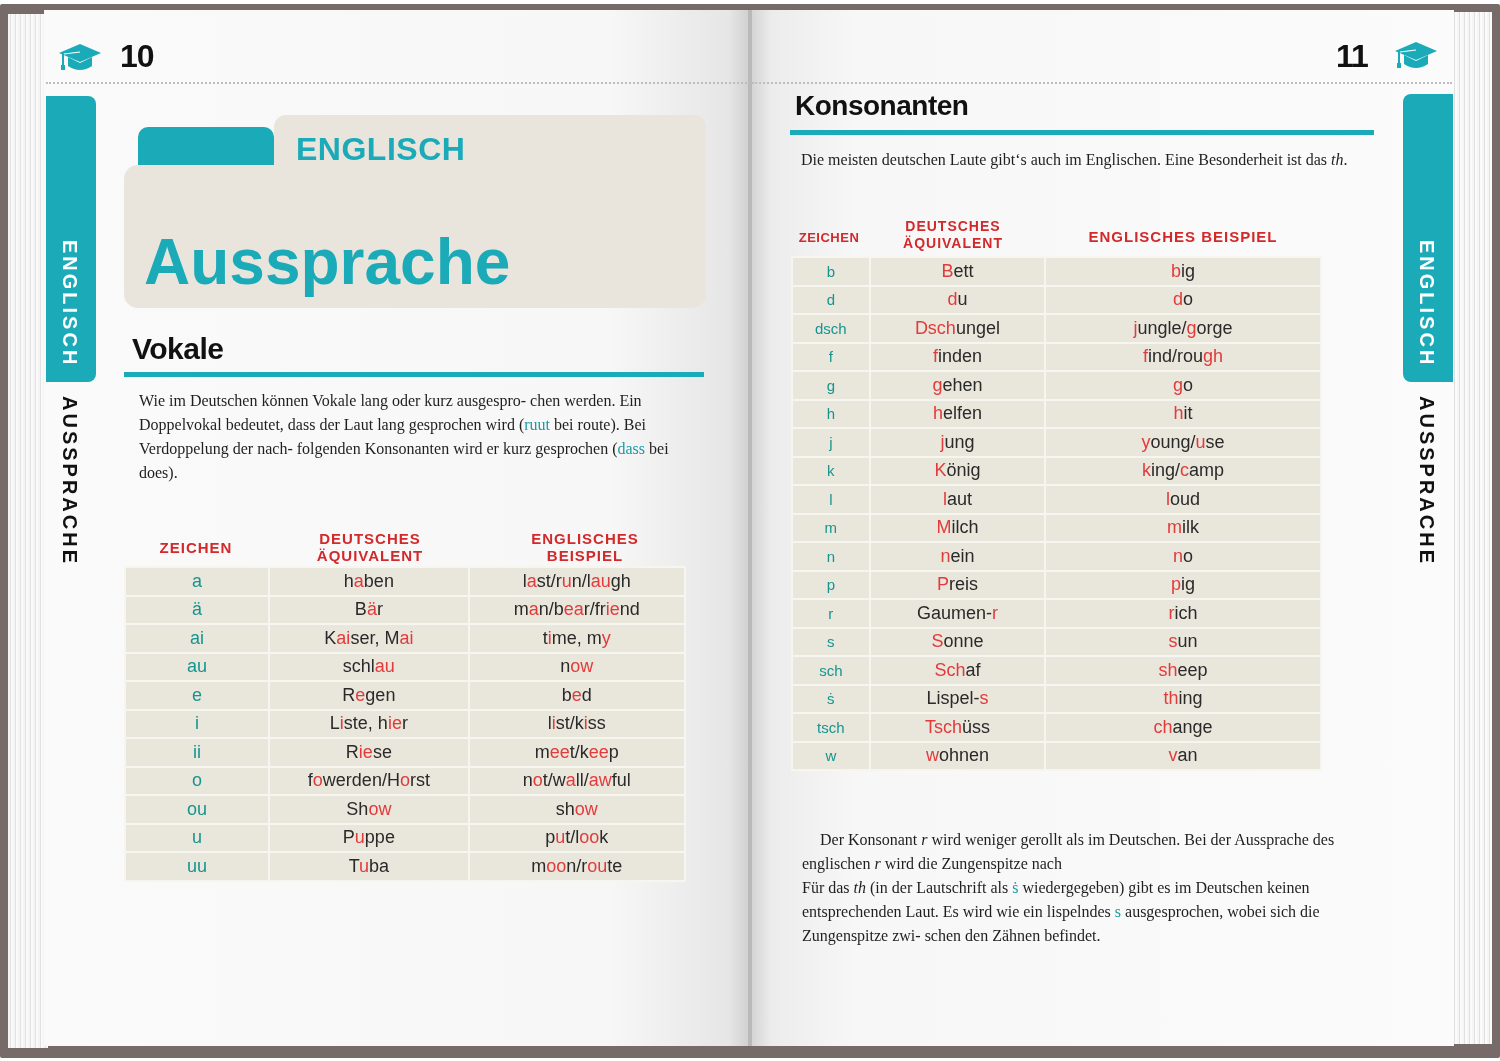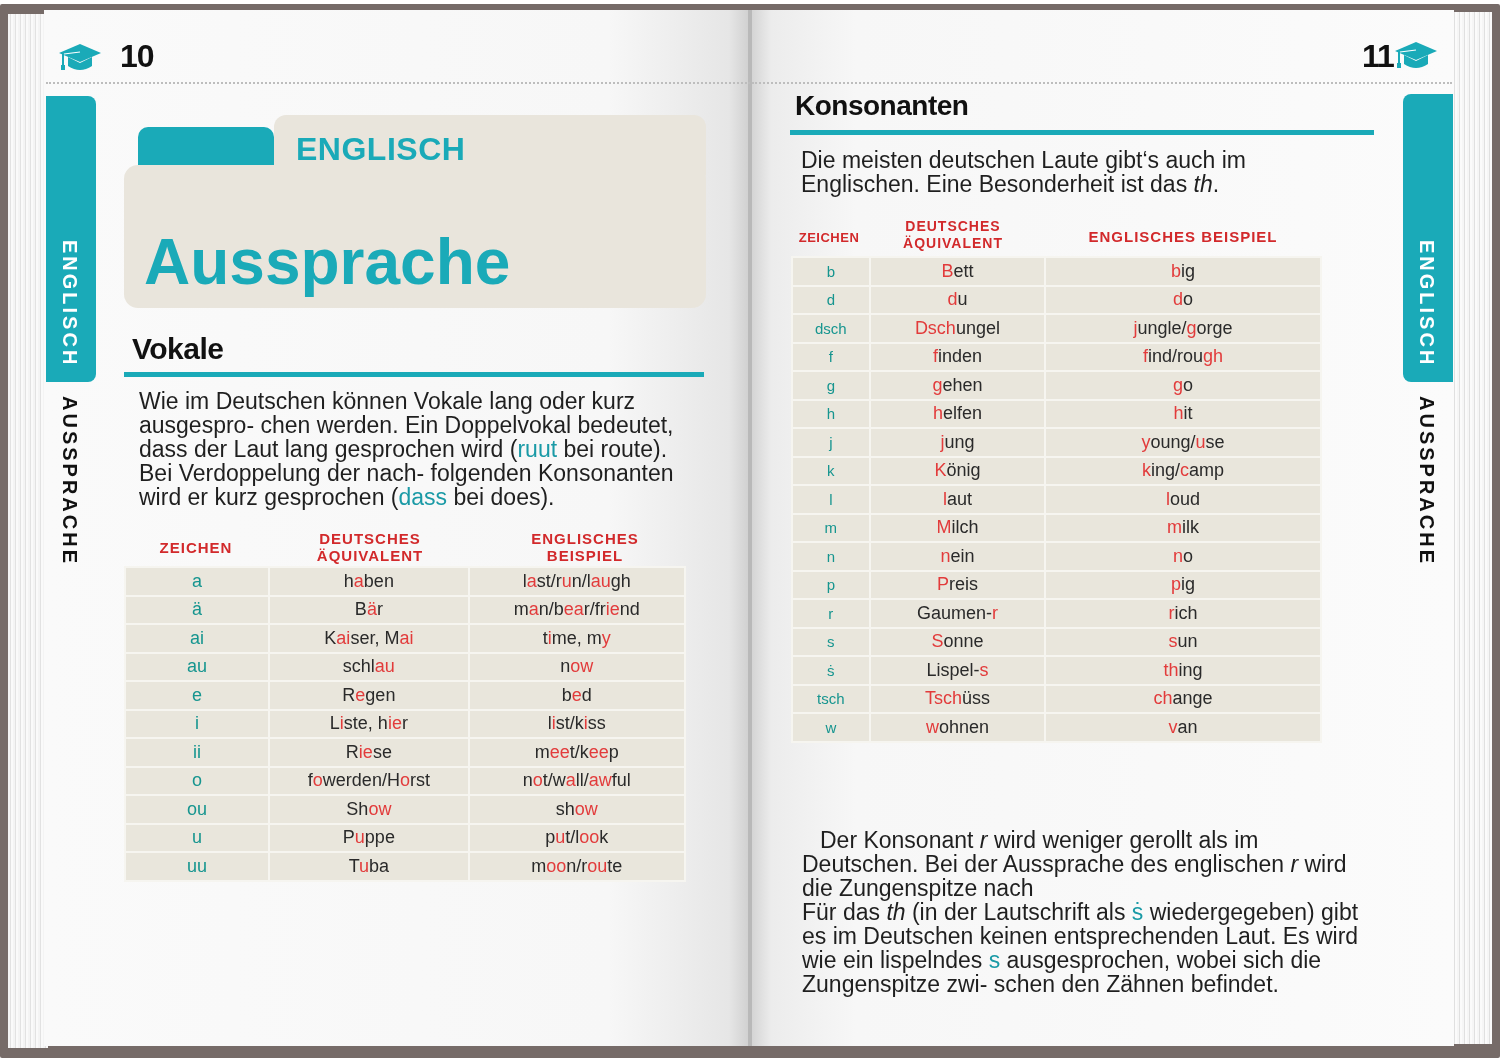--- a/index.html
+++ b/index.html
@@ -27,21 +27,21 @@
   .title-card { position:absolute; left:124px; top:115px; width:582px; height:193px; }
   .title-card .tab-teal { position:absolute; left:14px; top:12px; width:136px; height:44px; background:#1aaab8; border-radius:10px 10px 0 0; }
   .title-card .tab-beige { position:absolute; left:150px; top:0; width:432px; height:60px; background:#e9e5dc; border-radius:12px 12px 0 0; }
   .title-card .body-beige { position:absolute; left:0; top:50px; width:582px; height:143px; background:#e9e5dc; border-radius:14px; }
   .title-card .kicker { position:absolute; left:172px; top:16px; font-size:32px; font-weight:bold; color:#1aaab8; letter-spacing:0.5px; }
   .title-card .maintitle { position:absolute; left:20px; top:110px; font-size:64px; font-weight:bold; color:#1aaab8; letter-spacing:0px; }
 
   .section-head { position:absolute; font-size:30px; font-weight:bold; color:#111; letter-spacing:-0.5px; }
   .rule { position:absolute; height:5px; background:#1aaab8; }
 
-  .para { position:absolute; font-family:Liberation Sans, sans-serif; font-size:23px; line-height:24px; color:#1f1f1f; }
+  .para { position:absolute; font-family:Liberation Serif, serif; font-size:16px; line-height:24px; color:#1f1f1f; }
   .para .hl { color:#1a9aa6; }
   .para .it { font-style:italic; }
 
   .thead { position:absolute; color:#d2292b; font-weight:bold; font-size:15px; letter-spacing:1px; text-align:center; line-height:17px; }
 
   .tbl { position:absolute; border-collapse:collapse; background:#e9e6dc; }
   .tbl td { border:2px solid #f6f5f0; text-align:center; font-size:18px; color:#2a2a2a; padding:0; }
   .tbl td.sym { color:#16958f; }
   .tbl .r { color:#e23b3b; }
 </style>
@@ -61,21 +61,21 @@
   <svg class="hat" style="left:58px;top:42px;" viewBox="0 0 44 32">
     <polygon points="22,2 43,11 22,20 1,11" fill="#1aaab8"></polygon>
     <path d="M10 15 L10 24 Q22 32 34 24 L34 15 L22 21 Z" fill="#1aaab8"></path>
     <line x1="5" y1="12" x2="5" y2="24" stroke="#1aaab8" stroke-width="2"></line>
     <rect x="3" y="23" width="4" height="5" fill="#1aaab8"></rect>
     <path d="M22 10 L6 12" stroke="#ffffff" stroke-width="1.2" fill="none"></path>
   </svg>
   <div class="folio" style="left:120px;top:38px;">10</div>
   <div class="dotline" style="left:46px;top:82px;width:704px;"></div>
 
-  <div class="folio" style="left:1336px;top:38px;margin-left:26px;">11</div>
+  <div class="folio" style="left:1336px;top:38px;">11</div>
   <svg class="hat" style="left:1394px;top:40px;" viewBox="0 0 44 32">
     <polygon points="22,2 43,11 22,20 1,11" fill="#1aaab8"></polygon>
     <path d="M10 15 L10 24 Q22 32 34 24 L34 15 L22 21 Z" fill="#1aaab8"></path>
     <line x1="5" y1="12" x2="5" y2="24" stroke="#1aaab8" stroke-width="2"></line>
     <rect x="3" y="23" width="4" height="5" fill="#1aaab8"></rect>
     <path d="M22 10 L6 12" stroke="#ffffff" stroke-width="1.2" fill="none"></path>
   </svg>
   <div class="dotline" style="left:752px;top:82px;width:700px;"></div>
 
   <div class="side-tab" style="left:46px;top:96px;height:286px;border-radius:0 8px 8px 0;"></div>
@@ -246,20 +246,25 @@
           <td class="sym" style="font-size: 15px;">r</td>
           <td><span>Gaumen-</span><span class="r">r</span></td>
           <td><span class="r">r</span><span>ich</span></td>
         </tr>
         <tr style="height: 28.5px;">
           <td class="sym" style="font-size: 15px;">s</td>
           <td><span class="r">S</span><span>onne</span></td>
           <td><span class="r">s</span><span>un</span></td>
         </tr>
         <tr style="height: 28.5px;">
+          <td class="sym" style="font-size: 15px;">sch</td>
+          <td><span class="r">Sch</span><span>af</span></td>
+          <td><span class="r">sh</span><span>eep</span></td>
+        </tr>
+        <tr style="height: 28.5px;">
           <td class="sym" style="font-size: 15px;">ṡ</td>
           <td><span>Lispel-</span><span class="r">s</span></td>
           <td><span class="r">th</span><span>ing</span></td>
         </tr>
         <tr style="height: 28.5px;">
           <td class="sym" style="font-size: 15px;">tsch</td>
           <td><span class="r">Tsch</span><span>üss</span></td>
           <td><span class="r">ch</span><span>ange</span></td>
         </tr>
         <tr style="height: 28.5px;">

